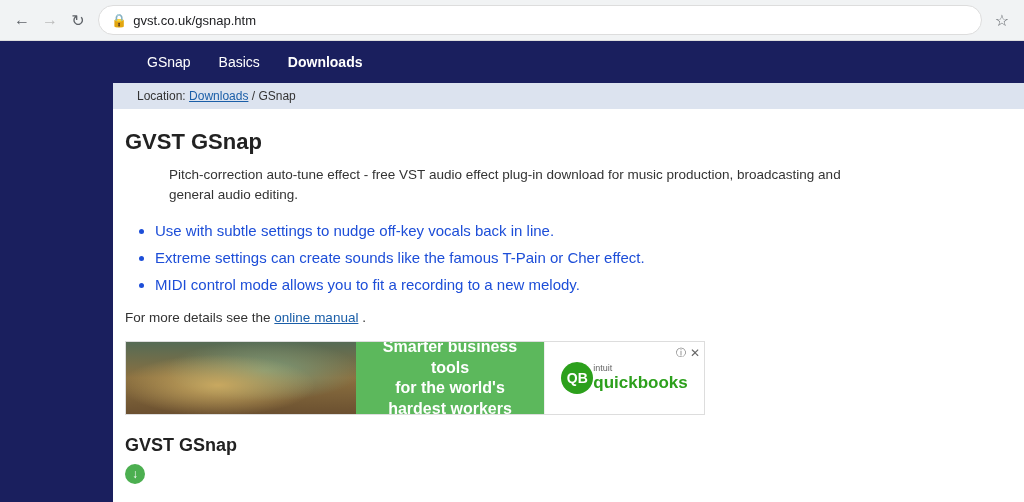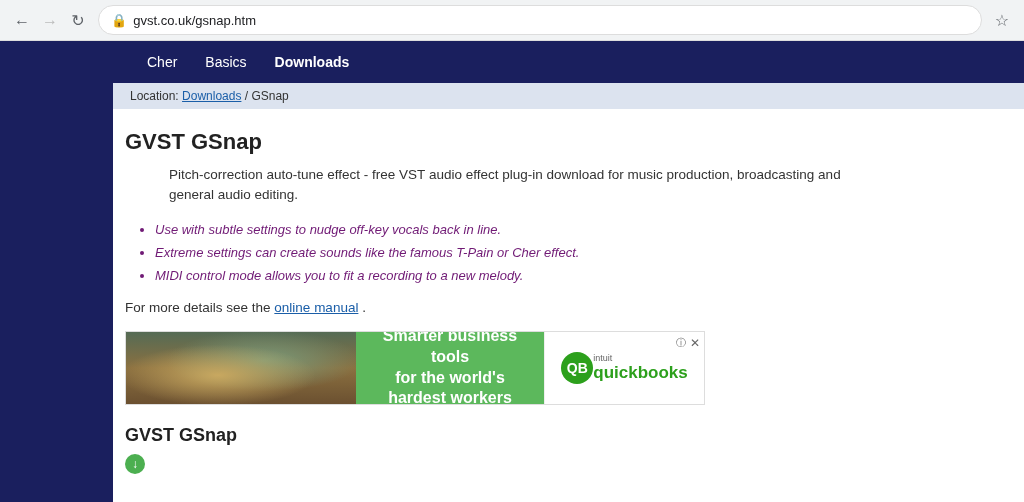--- a/index.html
+++ b/index.html
@@ -102,21 +102,21 @@
       padding: 10px 14px;
       font-size: 14px;
       font-weight: normal;
       cursor: pointer;
     }
     .nav-item.active { font-weight: bold; }
 
     
     .breadcrumb-bar {
       background: #dce3ef;
-      padding: 6px 17px;
+      padding: 6px 24px;
       font-size: 12px;
       color: #333;
     }
     .breadcrumb-link {
       color: #1a5ea8;
       text-decoration: underline;
       cursor: pointer;
     }
 
     
@@ -137,24 +137,23 @@
       line-height: 1.5;
       margin-bottom: 12px;
       max-width: 680px;
       margin-left: 44px;
     }
     .features-list {
       margin-left: 30px;
       margin-bottom: 12px;
     }
     .features-list li {
-      font-size: 13px;
-      color: #701a75;
+      font-size: 15px;
+      color: #1d4ed8;
       line-height: 1.8;
-      font-style: italic;
     }
     .manual-text {
       font-size: 13.5px;
       color: #333;
       margin-bottom: 16px;
     }
     .manual-link {
       color: #1a5ea8;
       text-decoration: underline;
       cursor: pointer;
@@ -311,21 +310,21 @@
   </div>
 </div>
 
 <div class="page-layout">
 
   <div class="left-sidebar"></div>
 
   <div class="main-area">
 
     <nav class="nav-bar">
-      <a class="nav-item">Cher</a>
+      <a class="nav-item">GSnap</a>
       <a class="nav-item">Basics</a>
       <a class="nav-item active">Downloads</a>
     </nav>
 
     <div class="breadcrumb-bar">
       <span>Location:</span>
       <a class="breadcrumb-link">Downloads</a>
       <span> </span>
       <span>/ GSnap</span>
     </div>

